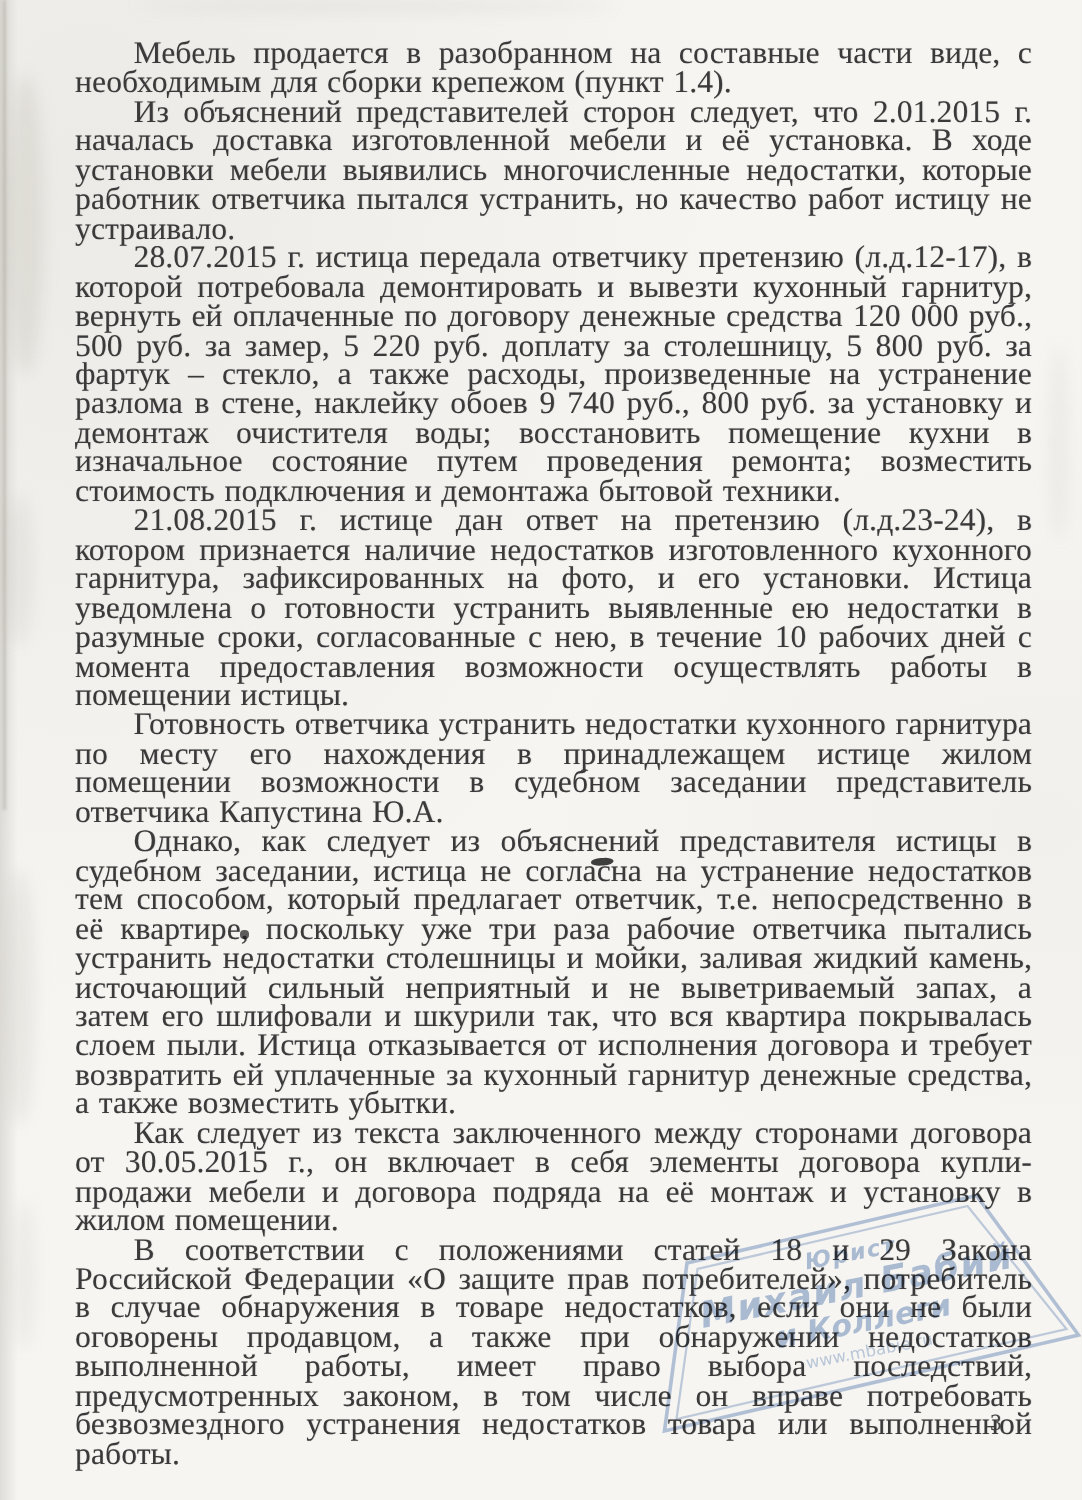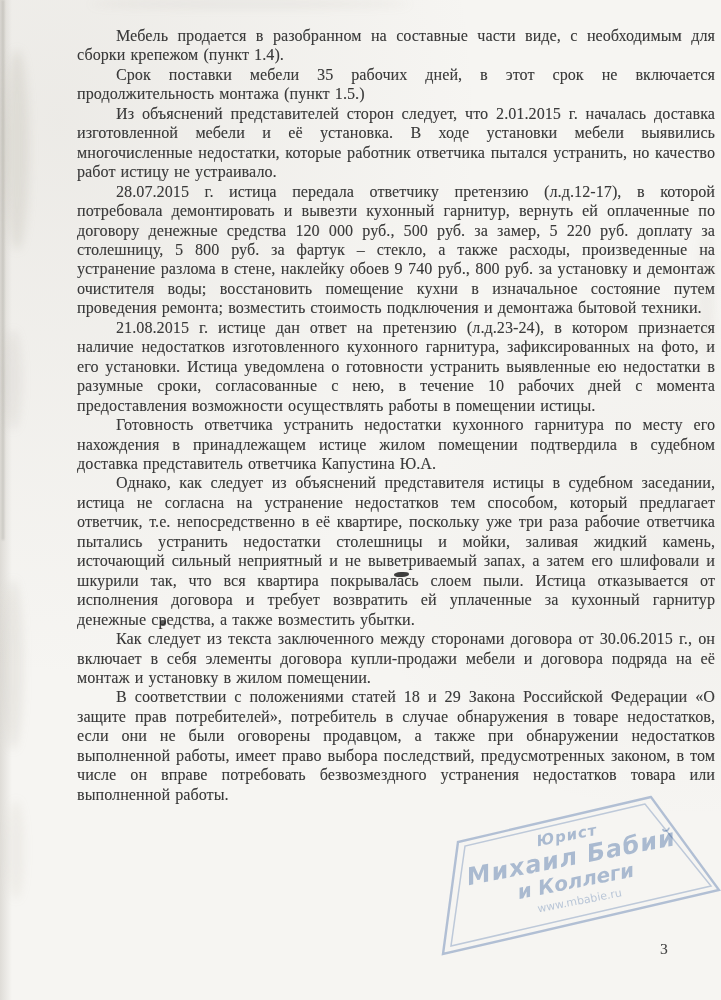--- a/index.html
+++ b/index.html
@@ -31,27 +31,26 @@
   .blob.b2 { left: 4px;  top: 330px; width: 18px; height: 100px; background: rgba(150,140,127,0.11); }
   .blob.b3 { left: 3px;  top: 580px; width: 20px; height: 170px; background: rgba(150,140,127,0.13); }
   .blob.b4 { left: 8px;  top: 800px; width: 16px; height: 100px; background: rgba(150,140,127,0.09); }
   .blob.b5 { left: 698px; top: 230px; width: 16px; height: 130px; background: rgba(150,140,127,0.08); }
   .blob.b6 { left: 90px; top: 0px;   width: 320px; height: 8px;  background: rgba(150,140,127,0.10); }
 
   
   .text-block {
     position: absolute;
     left: 50px; top: 26px; width: 638px;
-    font-size: 16px; line-height: 19.45px;
+    font-size: 21px; line-height: 19.45px;
     color: #3a3a3a;
     text-align: justify;
     letter-spacing: 0.1px;
     word-spacing: 1px;
     text-shadow: 0.3px 0.3px 0.6px rgba(70,70,70,0.35);
-    margin-left: 27px;
   }
   .text-block p { margin: 0; text-indent: 39px; }
 
   
   .smudge { position: absolute; background: #1d1d1d; border-radius: 45%; opacity: 0.85; }
   .smudge.s1 { left: 394px; top: 572px; width: 15px; height: 5px; transform: rotate(-4deg); }
   .smudge.s2 { left: 160px; top: 620px; width: 6px;  height: 6px; opacity: 0.7; }
 
   
   .stamp-svg { position: absolute; left: 0; top: 0; pointer-events: none; mix-blend-mode: multiply; }
@@ -86,27 +85,26 @@
   <div class="edge-line"></div>
   <div class="blob b1"></div>
   <div class="blob b2"></div>
   <div class="blob b3"></div>
   <div class="blob b4"></div>
   <div class="blob b5"></div>
   <div class="blob b6"></div>
 
   <div class="text-block">
     <p>Мебель продается в разобранном на составные части виде, с необходимым для сборки крепежом (пункт 1.4).</p>
-    <p>Срок поставки мебели 35 рабочих дней, в этот срок не включается продолжительность монтажа (пункт 1.5.)</p>
     <p>Из объяснений представителей сторон следует, что 2.01.2015 г. началась доставка изготовленной мебели и её установка. В ходе установки мебели выявились многочисленные недостатки, которые работник ответчика пытался устранить, но качество работ истицу не устраивало.</p>
     <p>28.07.2015 г. истица передала ответчику претензию (л.д.12-17), в которой потребовала демонтировать и вывезти кухонный гарнитур, вернуть ей оплаченные по договору денежные средства 120 000 руб., 500 руб. за замер, 5 220 руб. доплату за столешницу, 5 800 руб. за фартук – стекло, а также расходы, произведенные на устранение разлома в стене, наклейку обоев 9 740 руб., 800 руб. за установку и демонтаж очистителя воды; восстановить помещение кухни в изначальное состояние путем проведения ремонта; возместить стоимость подключения и демонтажа бытовой техники.</p>
     <p>21.08.2015 г. истице дан ответ на претензию (л.д.23-24), в котором признается наличие недостатков изготовленного кухонного гарнитура, зафиксированных на фото, и его установки. Истица уведомлена о готовности устранить выявленные ею недостатки в разумные сроки, согласованные с нею, в течение 10 рабочих дней с момента предоставления возможности осуществлять работы в помещении истицы.</p>
-    <p>Готовность ответчика устранить недостатки кухонного гарнитура по месту его нахождения в принадлежащем истице жилом помещении подтвердила в судебном доставка представитель ответчика Капустина Ю.А.</p>
+    <p>Готовность ответчика устранить недостатки кухонного гарнитура по месту его нахождения в принадлежащем истице жилом помещении возможности в судебном заседании представитель ответчика Капустина Ю.А.</p>
     <p>Однако, как следует из объяснений представителя истицы в судебном заседании, истица не согласна на устранение недостатков тем способом, который предлагает ответчик, т.е. непосредственно в её квартире, поскольку уже три раза рабочие ответчика пытались устранить недостатки столешницы и мойки, заливая жидкий камень, источающий сильный неприятный и не выветриваемый запах, а затем его шлифовали и шкурили так, что вся квартира покрывалась слоем пыли. Истица отказывается от исполнения договора и требует возвратить ей уплаченные за кухонный гарнитур денежные средства, а также возместить убытки.</p>
-    <p>Как следует из текста заключенного между сторонами договора от 30.06.2015 г., он включает в себя элементы договора купли-продажи мебели и договора подряда на её монтаж и установку в жилом помещении.</p>
+    <p>Как следует из текста заключенного между сторонами договора от 30.05.2015 г., он включает в себя элементы договора купли-продажи мебели и договора подряда на её монтаж и установку в жилом помещении.</p>
     <p>В соответствии с положениями статей 18 и 29 Закона Российской Федерации «О защите прав потребителей», потребитель в случае обнаружения в товаре недостатков, если они не были оговорены продавцом, а также при обнаружении недостатков выполненной работы, имеет право выбора последствий, предусмотренных законом, в том числе он вправе потребовать безвозмездного устранения недостатков товара или выполненной работы.</p>
   </div>
 
   <div class="smudge s1"></div>
   <div class="smudge s2"></div>
 
   <svg class="stamp-svg" width="721" height="1000" viewBox="0 0 721 1000">
     <polygon points="651,797 458,842 443,954 719,890" fill="none" stroke="rgba(125,153,198,0.55)" stroke-width="2.4"></polygon>
     <polygon points="645,804 465,846 451,946 711,886" fill="none" stroke="rgba(125,153,198,0.45)" stroke-width="1.5"></polygon>
   </svg>

